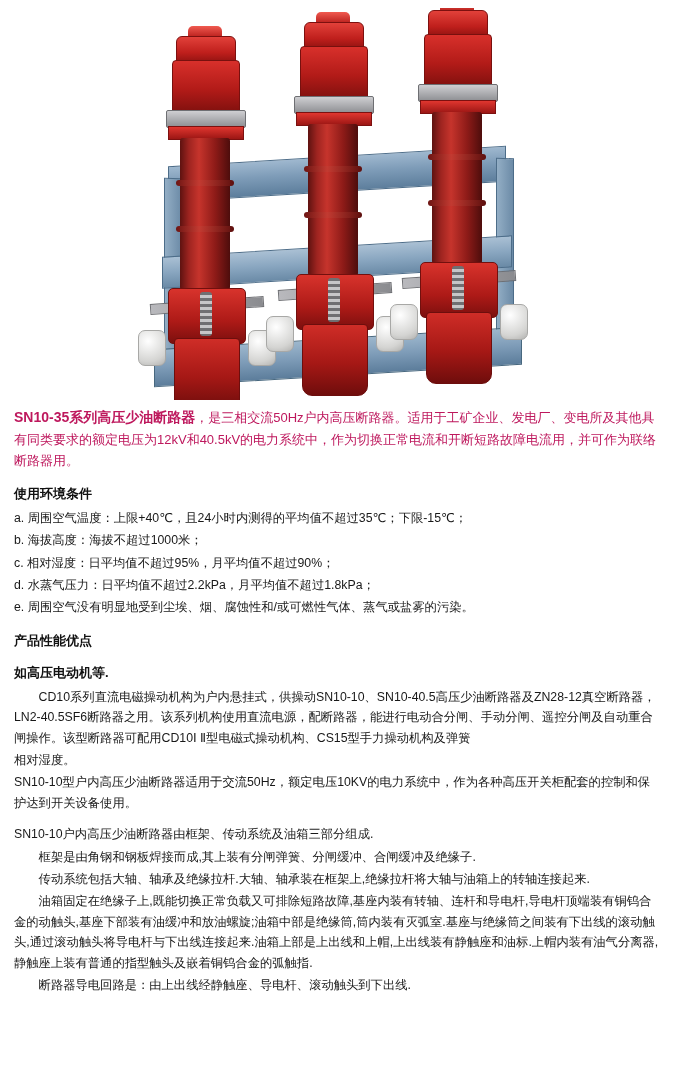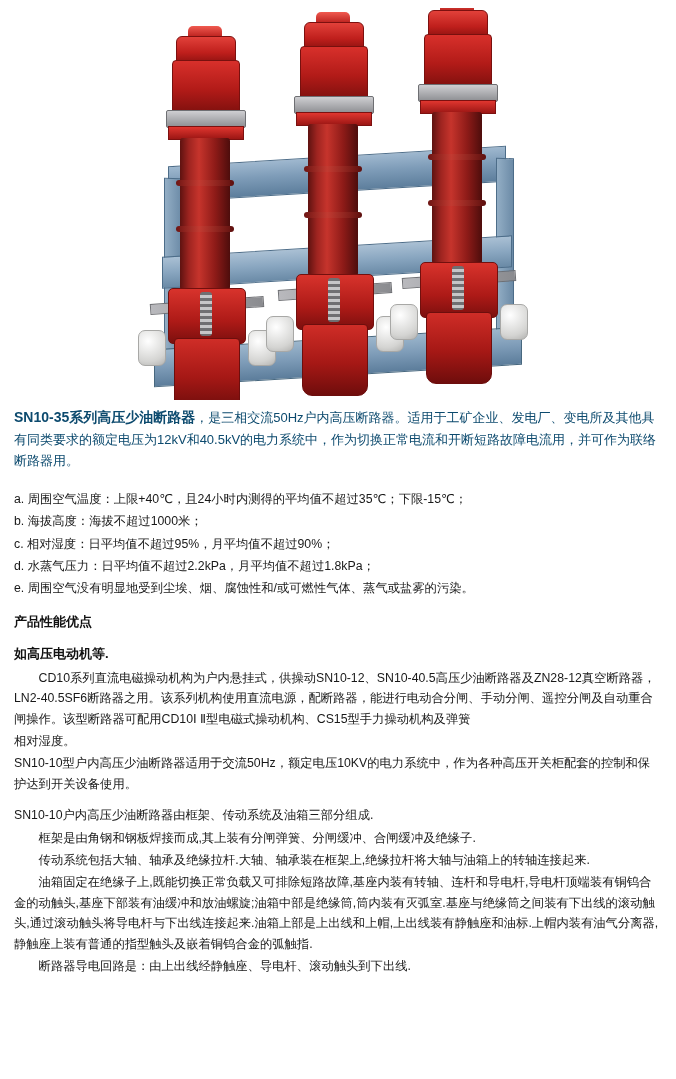--- a/index.html
+++ b/index.html
@@ -198,24 +198,24 @@
     left: 46px;
     top: 262px;
     width: 12px;
     height: 44px;
     background: repeating-linear-gradient(180deg,#6f6f72 0 3px,#c6c6c8 3px 6px);
     border-radius: 3px;
   }
 
   
   .title-block {
-    margin: 2px 0 18px 0;
+    margin: 2px 0 10px 0;
     font-size: 13px;
     line-height: 1.62;
-    color: #0c4a6e;
+    color: #be185d;
   }
   .title-strong {
     font-weight: bold;
     font-size: 14px;
   }
   h2.sec {
     font-size: 13px;
     font-weight: bold;
     margin: 14px 0 5px 0;
     color: #111;
@@ -297,32 +297,33 @@
         <div class="spring"></div>
         <div class="tank"></div>
       </div>
     </div>
   </div>
 
   <div class="title-block">
     <span class="title-strong">SN10-35系列高压少油断路器</span><span>，是三相交流50Hz户内高压断路器。适用于工矿企业、发电厂、变电所及其他具有同类要求的额定电压为12kV和40.5kV的电力系统中，作为切换正常电流和开断短路故障电流用，并可作为联络断路器用。</span>
   </div>
 
+  <h2 class="sec">使用环境条件</h2>
   <ul class="plain">
     <li class="body">a. 周围空气温度：上限+40℃，且24小时内测得的平均值不超过35℃；下限-15℃；</li>
     <li class="body">b. 海拔高度：海拔不超过1000米；</li>
     <li class="body">c. 相对湿度：日平均值不超过95%，月平均值不超过90%；</li>
     <li class="body">d. 水蒸气压力：日平均值不超过2.2kPa，月平均值不超过1.8kPa；</li>
     <li class="body">e. 周围空气没有明显地受到尘埃、烟、腐蚀性和/或可燃性气体、蒸气或盐雾的污染。</li>
   </ul>
 
   <h2 class="sec">产品性能优点</h2>
 
   <h2 class="sec">如高压电动机等.</h2>
-  <p class="body indent">CD10系列直流电磁操动机构为户内悬挂式，供操动SN10-12、SN10-40.5高压少油断路器及ZN28-12真空断路器，LN2-40.5SF6断路器之用。该系列机构使用直流电源，配断路器，能进行电动合分闸、手动分闸、遥控分闸及自动重合闸操作。该型断路器可配用CD10Ⅰ Ⅱ型电磁式操动机构、CS15型手力操动机构及弹簧</p>
+  <p class="body indent">CD10系列直流电磁操动机构为户内悬挂式，供操动SN10-10、SN10-40.5高压少油断路器及ZN28-12真空断路器，LN2-40.5SF6断路器之用。该系列机构使用直流电源，配断路器，能进行电动合分闸、手动分闸、遥控分闸及自动重合闸操作。该型断路器可配用CD10Ⅰ Ⅱ型电磁式操动机构、CS15型手力操动机构及弹簧</p>
   <p class="body">相对湿度。</p>
   <p class="body">SN10-10型户内高压少油断路器适用于交流50Hz，额定电压10KV的电力系统中，作为各种高压开关柜配套的控制和保护达到开关设备使用。</p>
 
   <div class="gap"></div>
 
   <p class="body">SN10-10户内高压少油断路器由框架、传动系统及油箱三部分组成.</p>
   <p class="body indent">框架是由角钢和钢板焊接而成,其上装有分闸弹簧、分闸缓冲、合闸缓冲及绝缘子.</p>
   <p class="body indent">传动系统包括大轴、轴承及绝缘拉杆.大轴、轴承装在框架上,绝缘拉杆将大轴与油箱上的转轴连接起来.</p>
   <p class="body indent">油箱固定在绝缘子上,既能切换正常负载又可排除短路故障,基座内装有转轴、连杆和导电杆,导电杆顶端装有铜钨合金的动触头,基座下部装有油缓冲和放油螺旋;油箱中部是绝缘筒,筒内装有灭弧室.基座与绝缘筒之间装有下出线的滚动触头,通过滚动触头将导电杆与下出线连接起来.油箱上部是上出线和上帽,上出线装有静触座和油标.上帽内装有油气分离器,静触座上装有普通的指型触头及嵌着铜钨合金的弧触指.</p>
   <p class="body indent">断路器导电回路是：由上出线经静触座、导电杆、滚动触头到下出线.</p>

